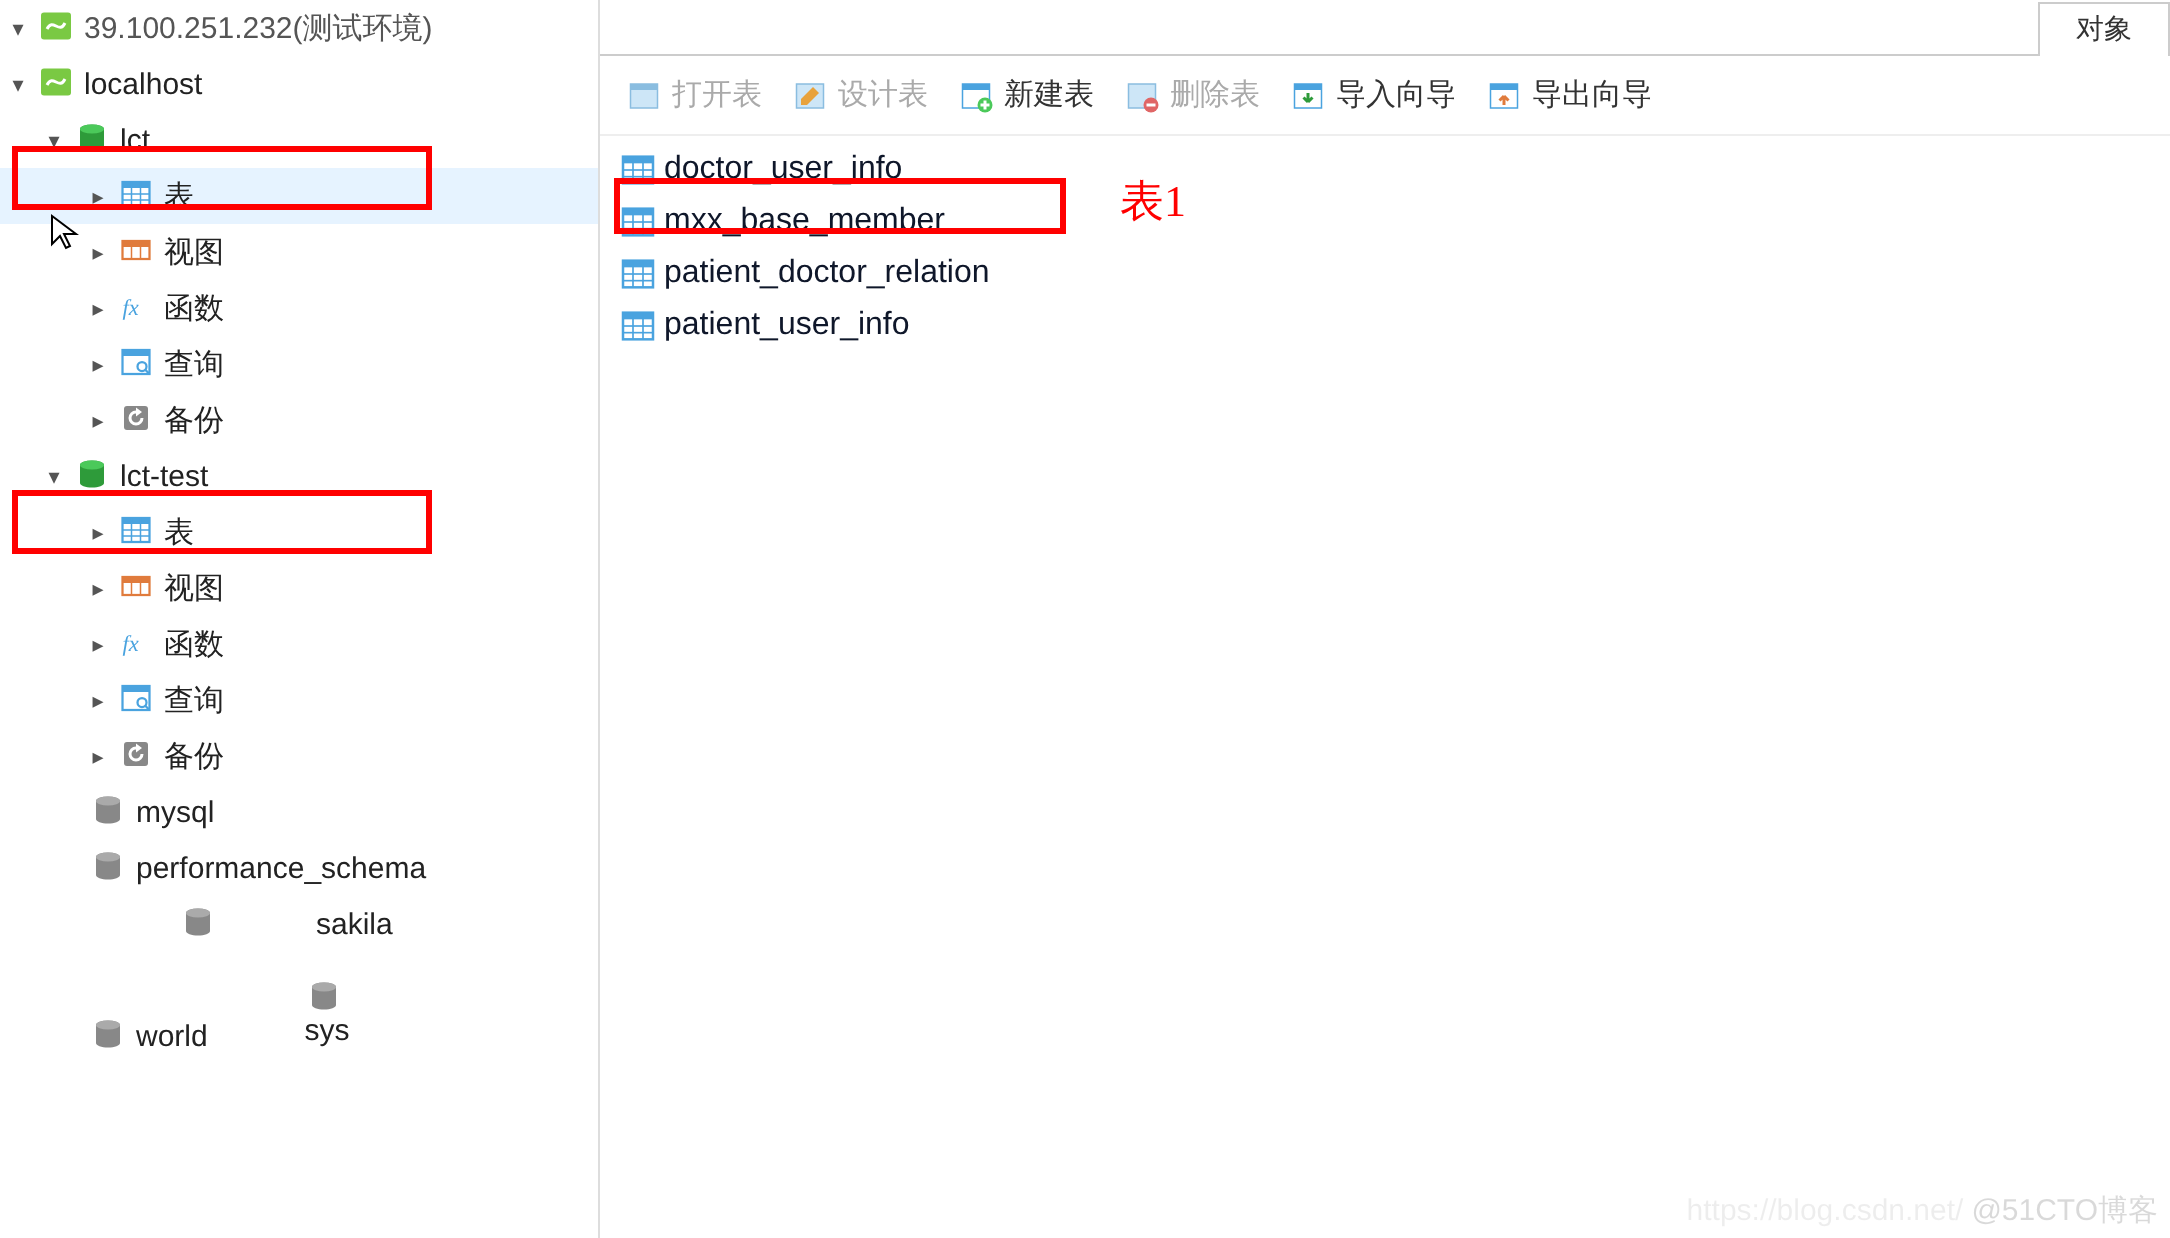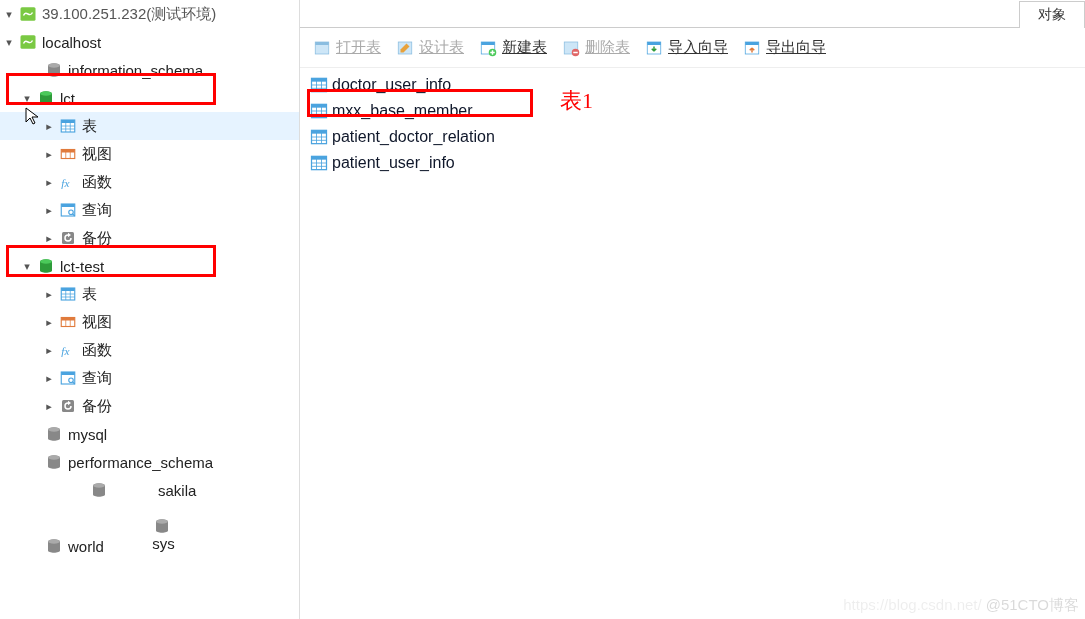--- a/index.html
+++ b/index.html
@@ -31,21 +31,21 @@
       white-space: nowrap;
       cursor: pointer;
     }
     .tree-row.sel { background: #e6f3ff; }
     .chev {
       width: 14px; height: 14px;
       display: inline-flex; align-items:center; justify-content:center;
       font-size: 11px; color:#555; margin-right:2px;
     }
     .chev.empty { visibility:hidden; }
-    .ico { width:20px; height:20px; display:inline-flex; align-items:center; justify-content:center; margin-right:4px; }
+    .ico { width:20px; height:20px; display:inline-flex; align-items:flex-start; justify-content:center; margin-right:4px; }
     .ico svg { width:18px; height:18px; }
     .label { font-size: 15px; color:#222; }
     .redbox { position:absolute; border: 3px solid #f00; pointer-events:none; }
     .cursor-arrow {
       position:absolute;
       left: 24px; top: 106px;
       width: 20px; height: 20px;
       pointer-events:none;
     }
 
@@ -71,21 +71,20 @@
       height: 40px;
       display:flex; align-items:center;
       gap: 10px;
       padding: 0 10px;
       border-bottom: 1px solid #eee;
     }
     .tbtn {
       display:flex; align-items:center; gap:4px;
       font-size: 15px; color:#333; cursor:pointer;
       padding: 2px 2px;
-      text-decoration: underline;
     }
     .tbtn .ticon { width:20px; height:20px; display:inline-flex; align-items:center; justify-content:center; }
     .tbtn .ticon svg { width:18px; height:18px; }
     .tbtn.disabled { color:#aaa; }
 
     .table-list { padding: 4px 8px; }
     .trow {
       display:flex; align-items:center;
       height: 26px;
       cursor:pointer;
@@ -125,31 +124,20 @@
         <span class="chev">▾</span>
         <span class="ico">
           <svg viewBox="0 0 24 24">
               <rect x="2" y="3" width="20" height="18" rx="2" fill="#7ac943"></rect>
               <path d="M6 14 C10 6, 14 18, 18 10" stroke="#fff" stroke-width="2" fill="none"></path>
             </svg>
         </span>
         <span class="label">localhost</span>
       </li>
 
-      <li class="tree-row" style="padding-left:28px;">
-        <span class="chev empty">▸</span>
-        <span class="ico">
-          <svg viewBox="0 0 24 24">
-              <ellipse cx="12" cy="6" rx="8" ry="3" fill="#888"></ellipse>
-              <path d="M4 6v12c0 1.7 3.6 3 8 3s8-1.3 8-3V6" fill="#888"></path>
-              <ellipse cx="12" cy="6" rx="8" ry="3" fill="#aaa"></ellipse>
-            </svg>
-        </span>
-        <span class="label">information_schema</span>
-      </li>
 
       <li class="tree-row" style="padding-left:20px;">
         <span class="chev">▾</span>
         <span class="ico">
           <svg viewBox="0 0 24 24">
               <ellipse cx="12" cy="6" rx="8" ry="3" fill="#2e9b3a"></ellipse>
               <path d="M4 6v12c0 1.7 3.6 3 8 3s8-1.3 8-3V6" fill="#2e9b3a"></path>
               <ellipse cx="12" cy="6" rx="8" ry="3" fill="#4bc95a"></ellipse>
             </svg>
         </span>

